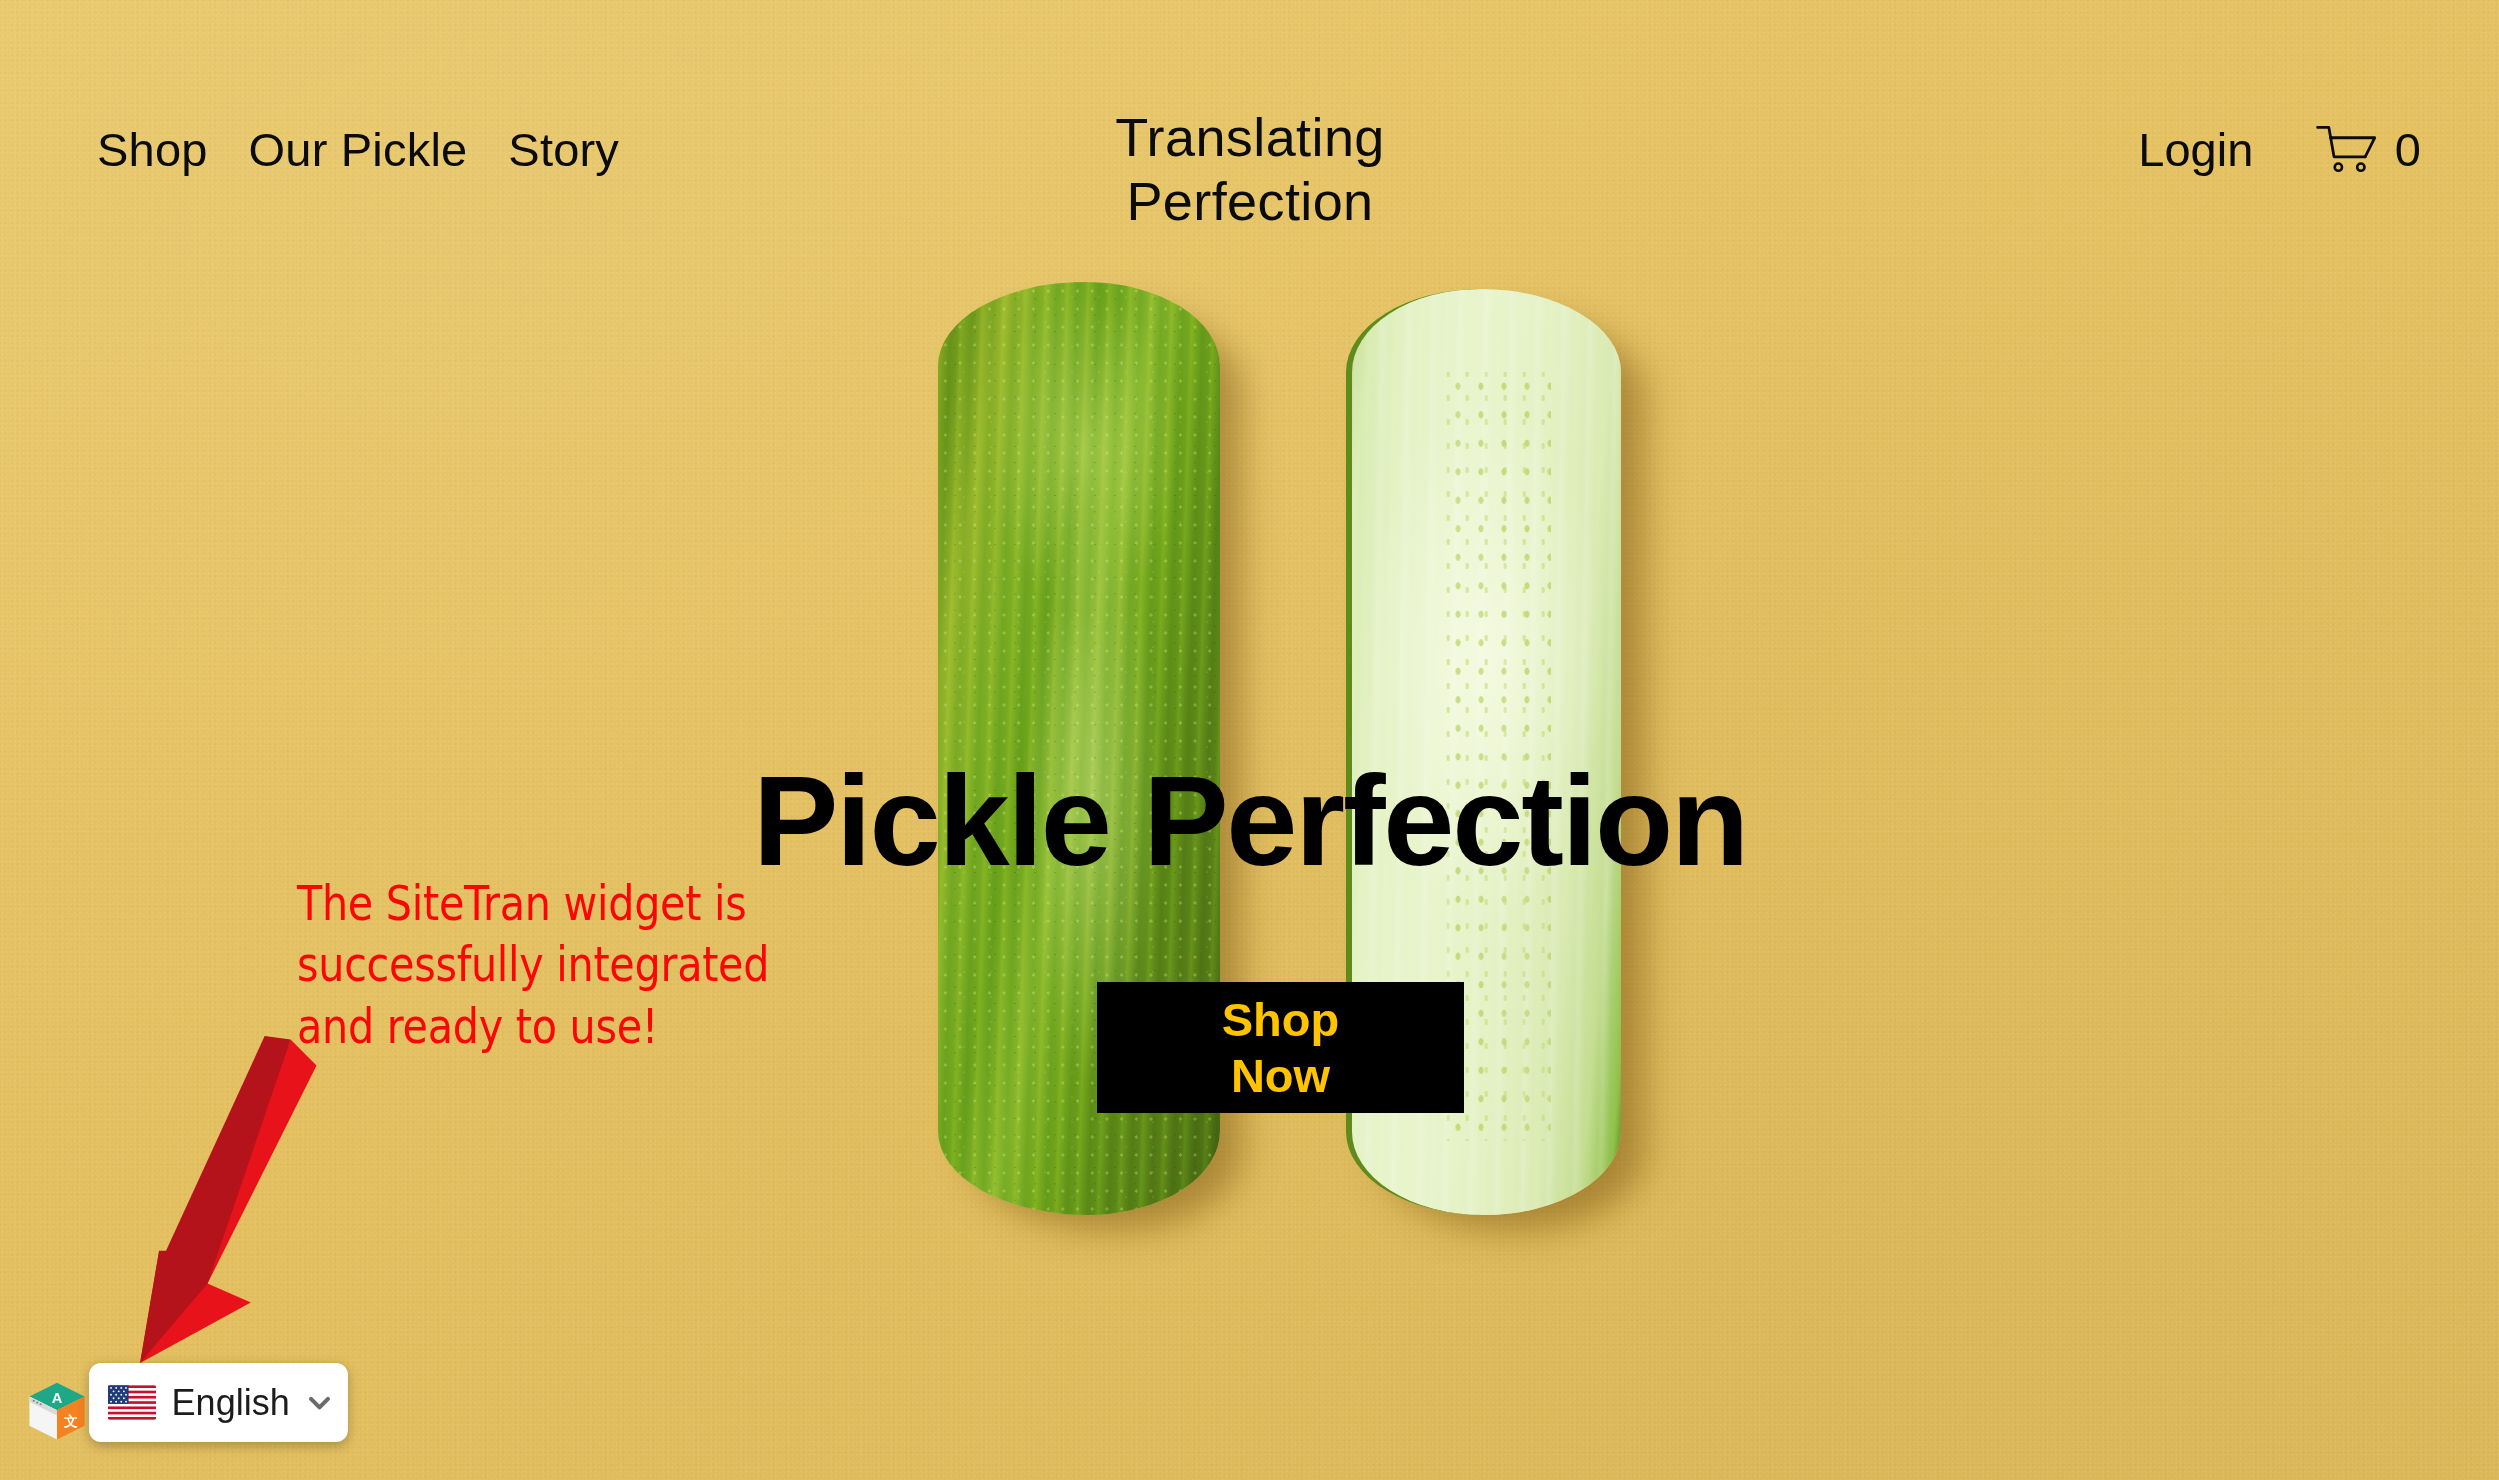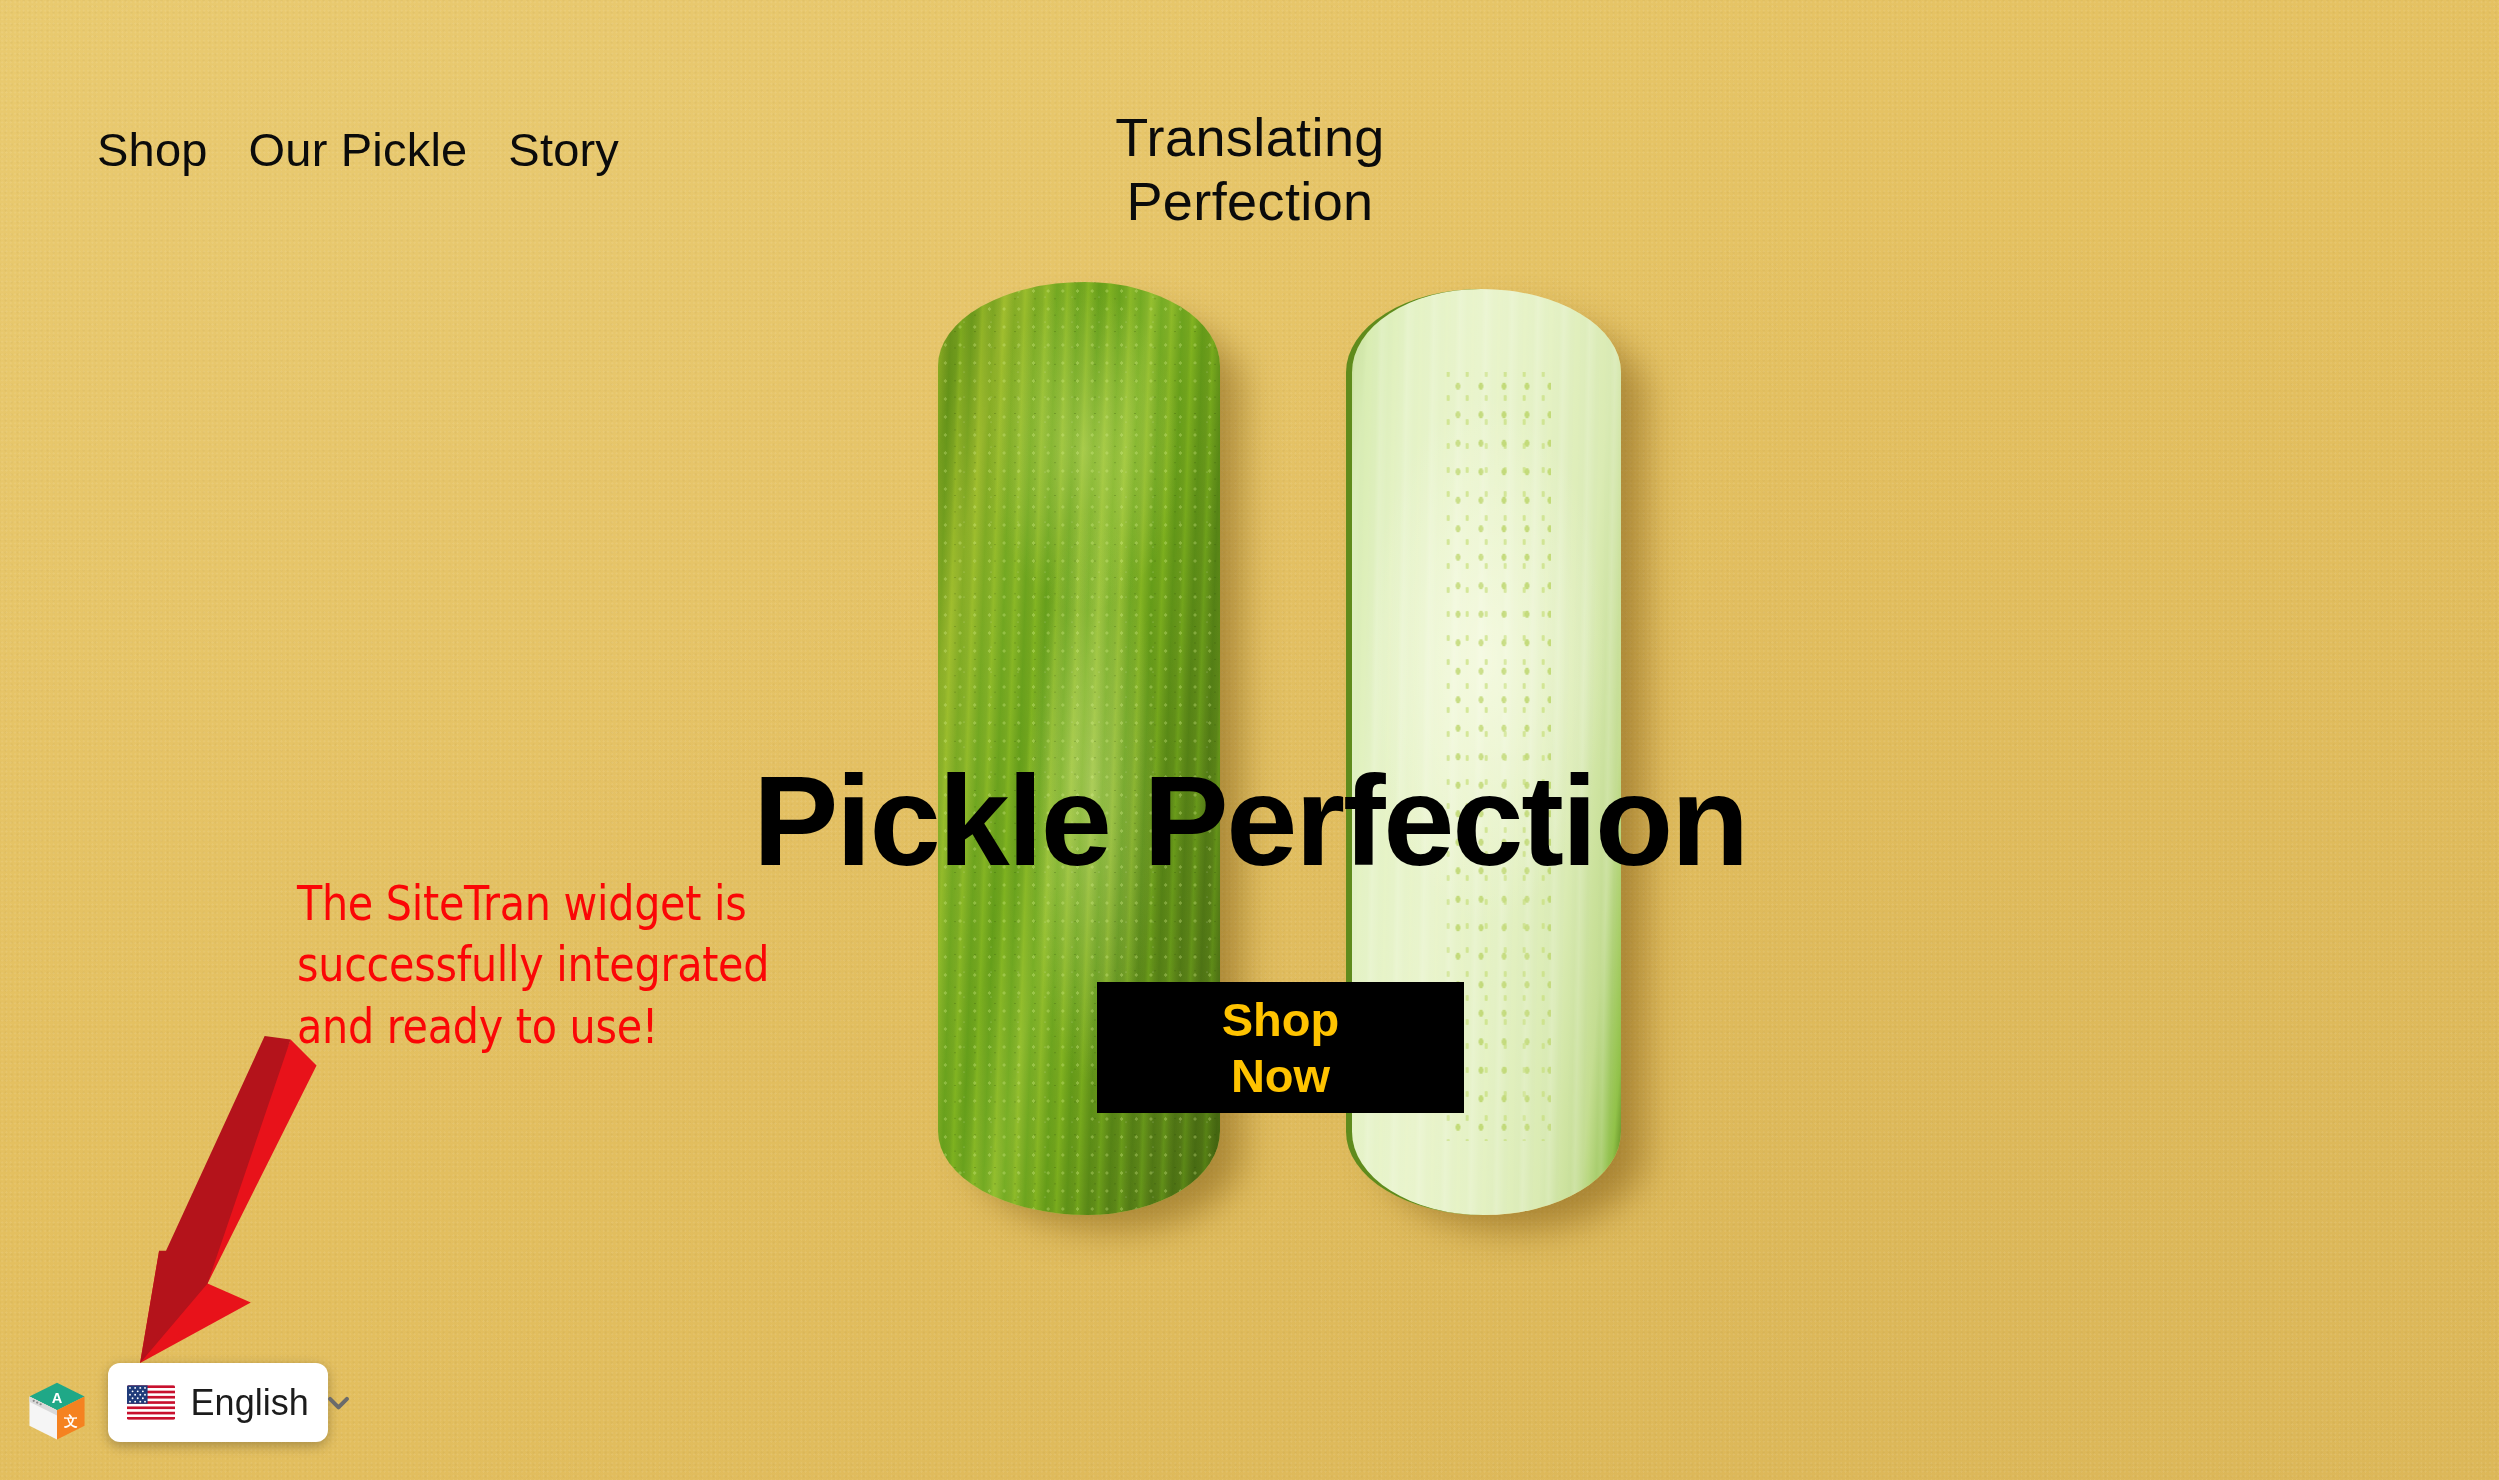--- a/index.html
+++ b/index.html
@@ -280,23 +280,23 @@
     left: 26px;
     top: 1379px;
     width: 62px;
     height: 66px;
     z-index: 70;
     cursor: pointer;
   }
 
   #language-selector {
     position: absolute;
-    left: 108px;
+    left: 89px;
     top: 1363px;
-    width: 220px;
+    width: 259px;
     height: 79px;
     z-index: 70;
     background: #ffffff;
     border-radius: 12px;
     box-shadow: 0 3.5px 12px rgba(0,0,0,.26);
     display: flex;
     align-items: center;
     padding: 0 21px 0 19px;
     gap: 15.6px;
     cursor: pointer;
@@ -339,20 +339,32 @@
       <a class="nav-link">Shop</a>
       <a class="nav-link">Our Pickle</a>
       <a class="nav-link">Story</a>
     </nav>
 
     <div id="site-title">
       <div>Translating</div>
       <div>Perfection</div>
     </div>
 
+    <div id="nav-right">
+      <a id="login-link">Login</a>
+      <div id="cart">
+        <svg width="64" height="54" viewBox="0 0 74 62">
+          <path d="M3 6 H16 L22 40 H58" fill="none" stroke="#0b0b0b" stroke-width="3.2" stroke-linecap="round" stroke-linejoin="round"></path>
+          <path d="M18 18 H69 L58 40" fill="none" stroke="#0b0b0b" stroke-width="3.2" stroke-linecap="round" stroke-linejoin="round"></path>
+          <circle cx="27" cy="52" r="4.2" fill="none" stroke="#0b0b0b" stroke-width="3"></circle>
+          <circle cx="53" cy="52" r="4.2" fill="none" stroke="#0b0b0b" stroke-width="3"></circle>
+        </svg>
+        <span id="cart-count">0</span>
+      </div>
+    </div>
   </div>
 
   <h1 id="hero-title">Pickle Perfection</h1>
 
   <button id="shop-now-button">
     <span>Shop</span>
     <span>Now</span>
   </button>
 
   <div id="annotation-text">The SiteTran widget is

